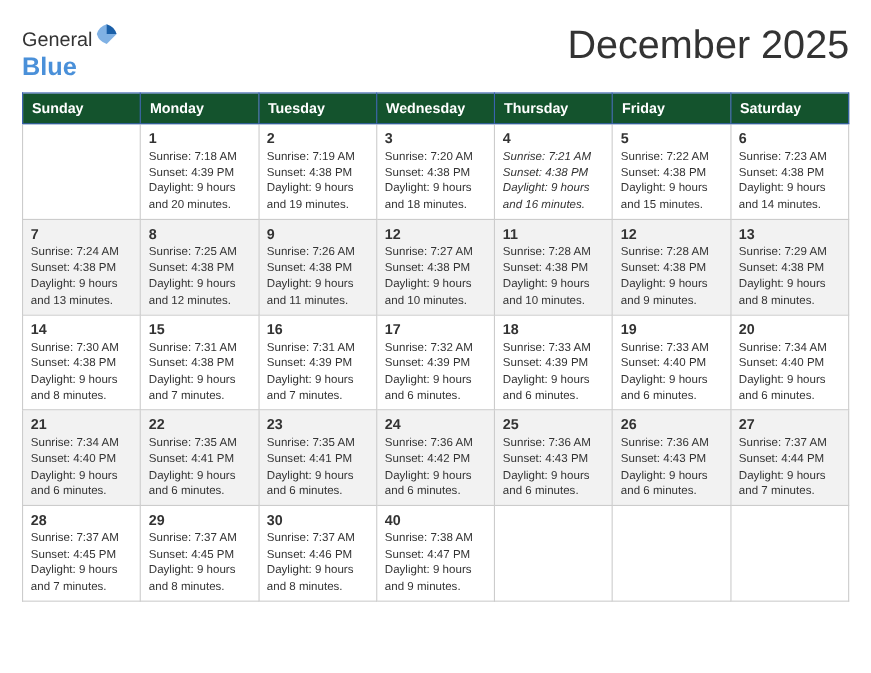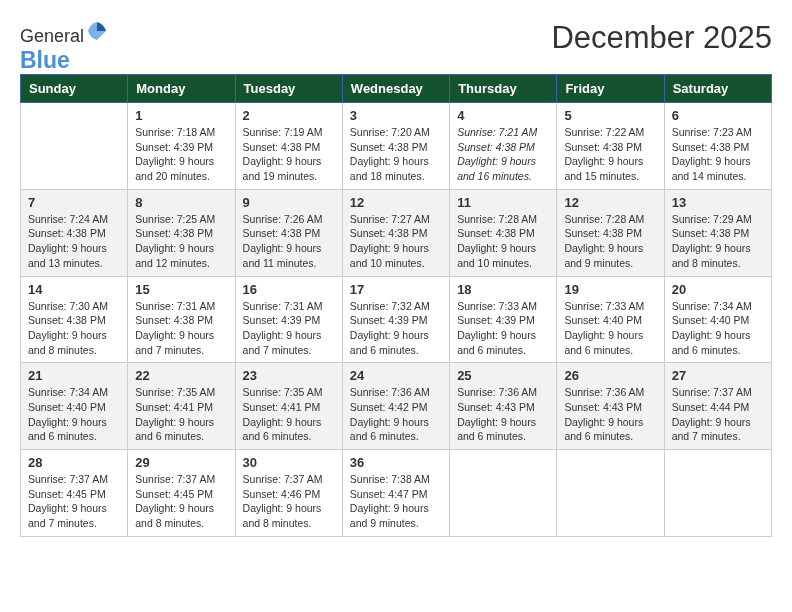--- a/index.html
+++ b/index.html
@@ -7,20 +7,21 @@
       font-family: Arial, sans-serif;
       background: #fff;
       width: 792px;
       min-height: 612px;
       padding: 20px;
     }
     .header {
       display: flex;
       justify-content: space-between;
       align-items: flex-start;
+      margin-bottom: 10px;
     }
     .logo {
       display: flex;
       align-items: center;
     }
     .logo-text-general {
       font-size: 18px;
       color: #333;
       font-weight: normal;
     }
@@ -31,21 +32,21 @@
     }
     .logo-icon {
       width: 22px;
       height: 22px;
       margin-left: 2px;
     }
     .title-block {
       text-align: right;
     }
     .month-title {
-      font-size: 31px;
+      font-size: 36px;
       font-weight: normal;
       color: #333;
     }
     .location {
       font-size: 14px;
       color: #555;
     }
     .calendar {
       width: 100%;
       border-collapse: collapse;
@@ -332,21 +333,21 @@
 and 8 minutes.</div>
         </td>
         <td>
           <div class="day-num">30</div>
           <div class="day-info" style="white-space: pre-line;">Sunrise: 7:37 AM
 Sunset: 4:46 PM
 Daylight: 9 hours
 and 8 minutes.</div>
         </td>
         <td>
-          <div class="day-num">36</div>
+          <div class="day-num">40</div>
           <div class="day-info" style="white-space: pre-line;">Sunrise: 7:38 AM
 Sunset: 4:47 PM
 Daylight: 9 hours
 and 9 minutes.</div>
         </td>
         <td class="empty-cell"></td>
         <td class="empty-cell"></td>
         <td class="empty-cell"></td>
       </tr>
     </tbody>

